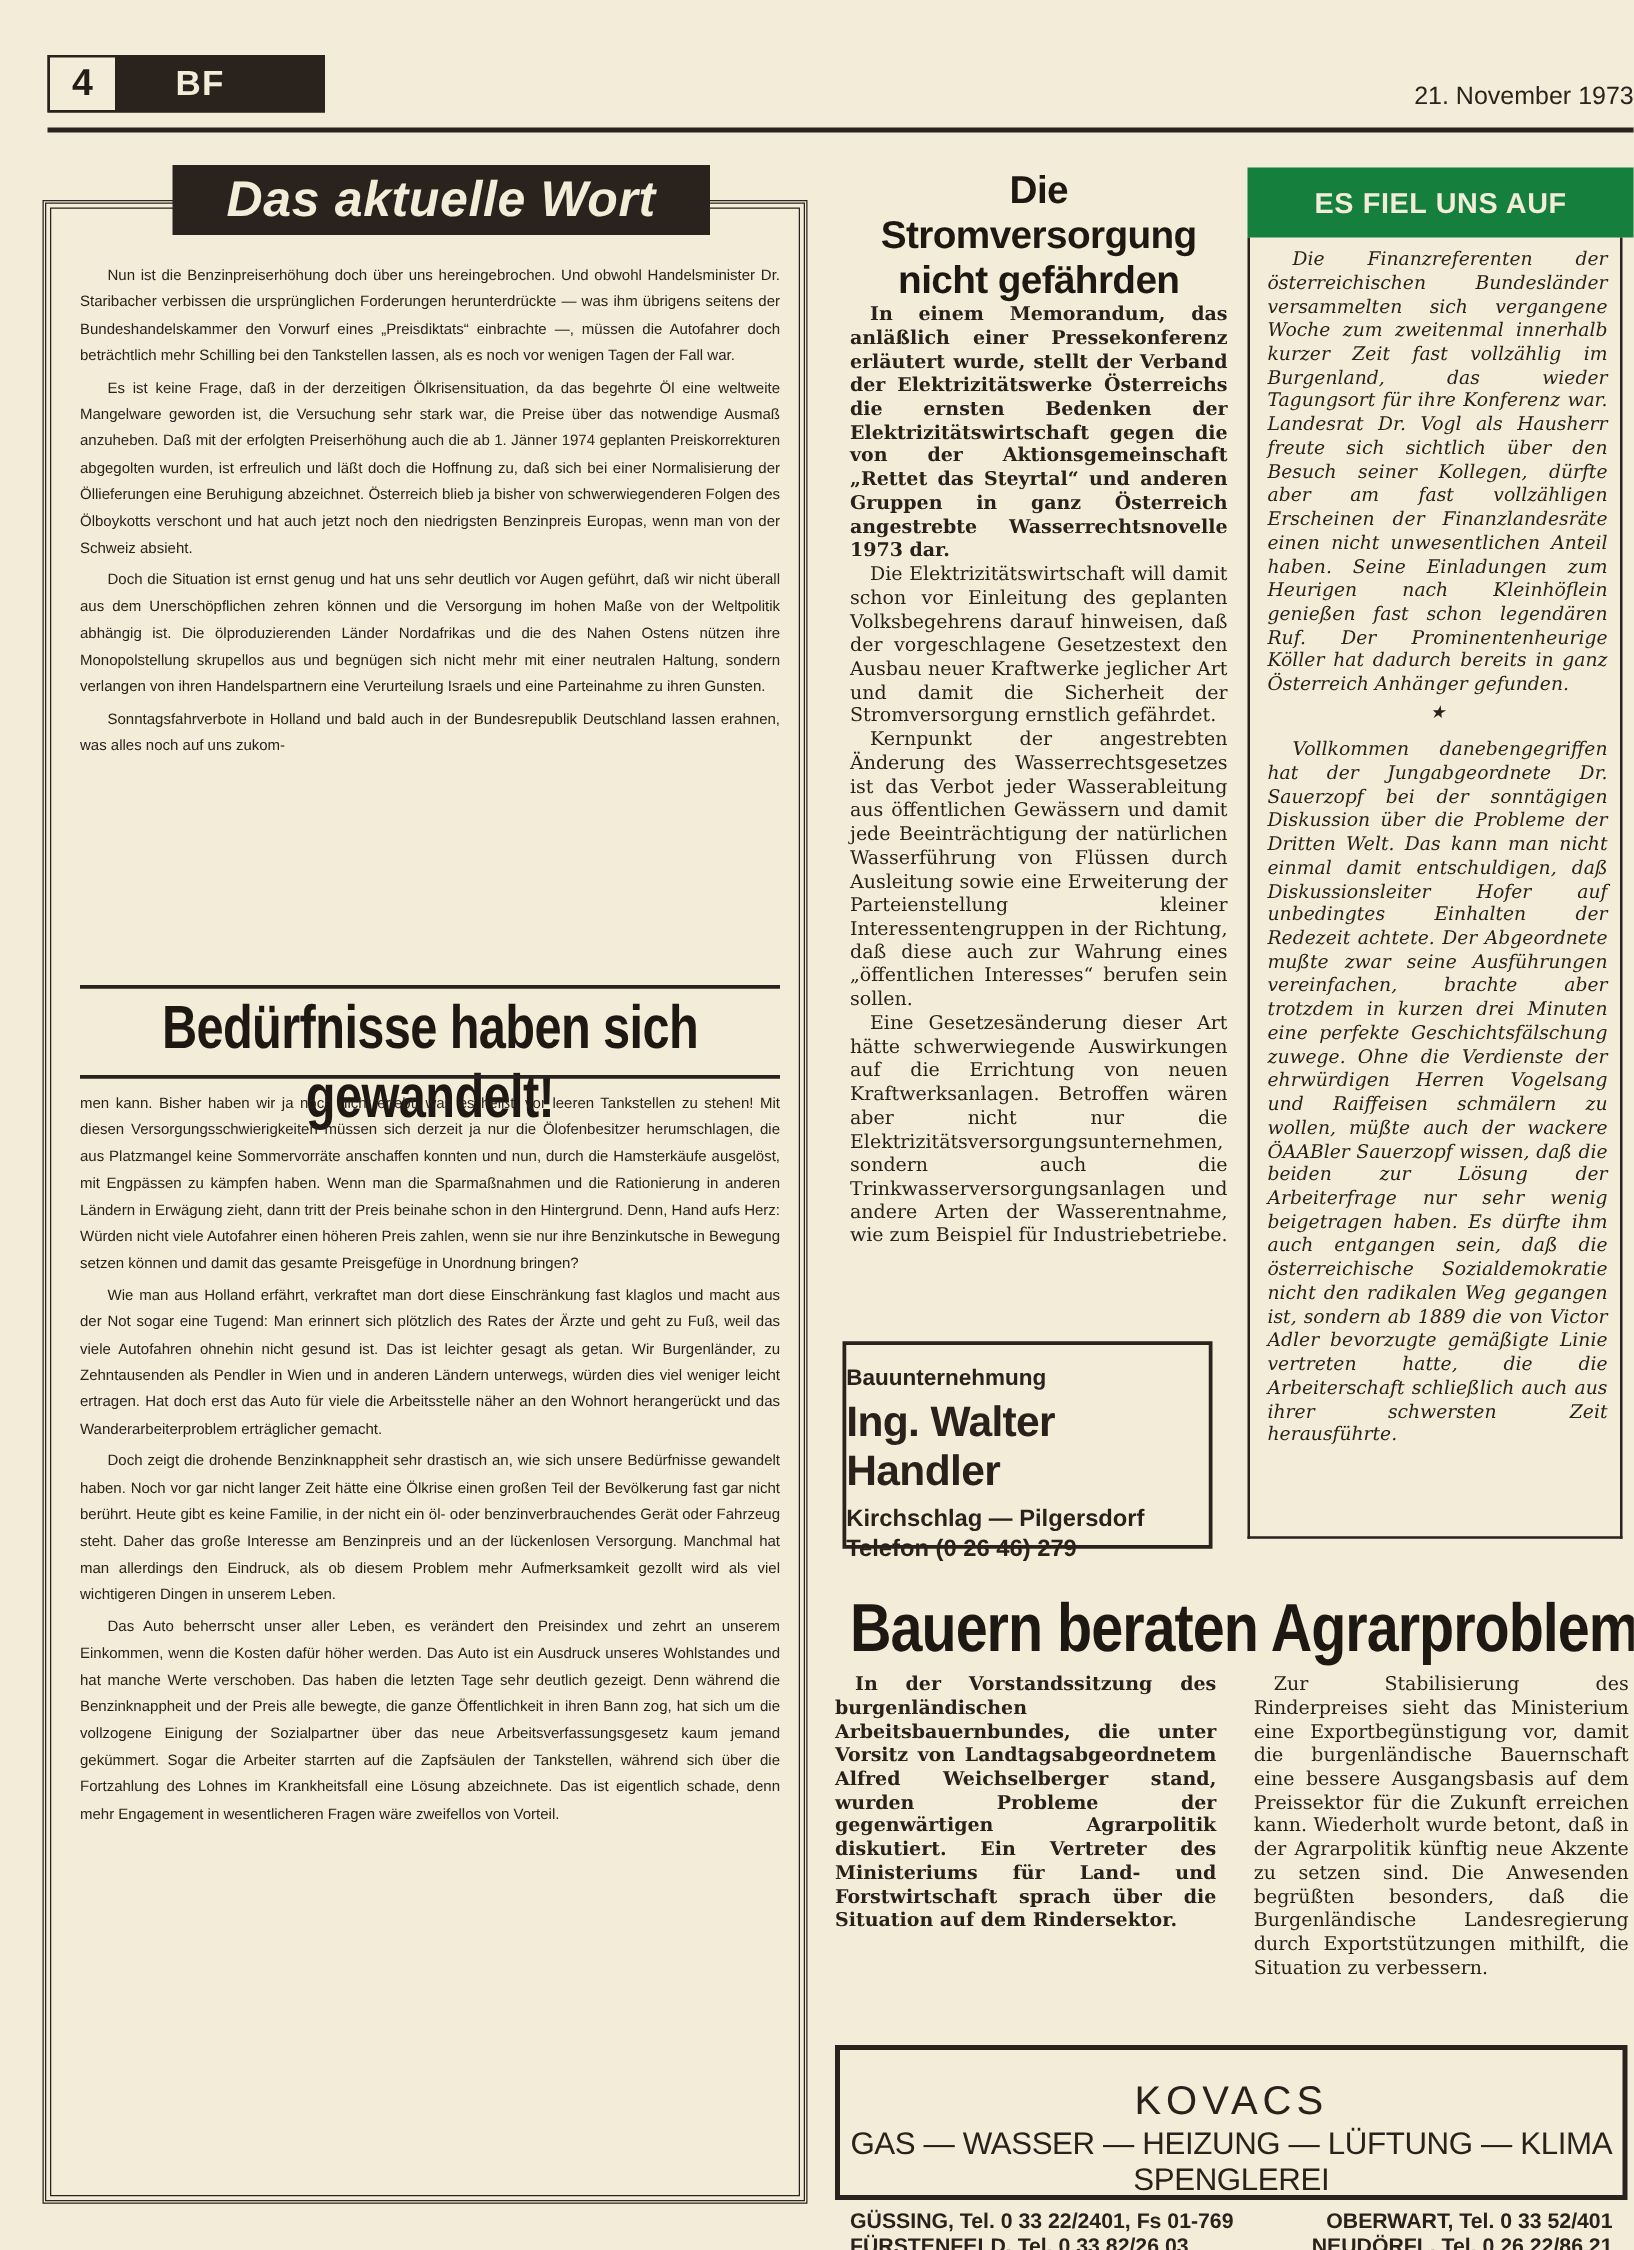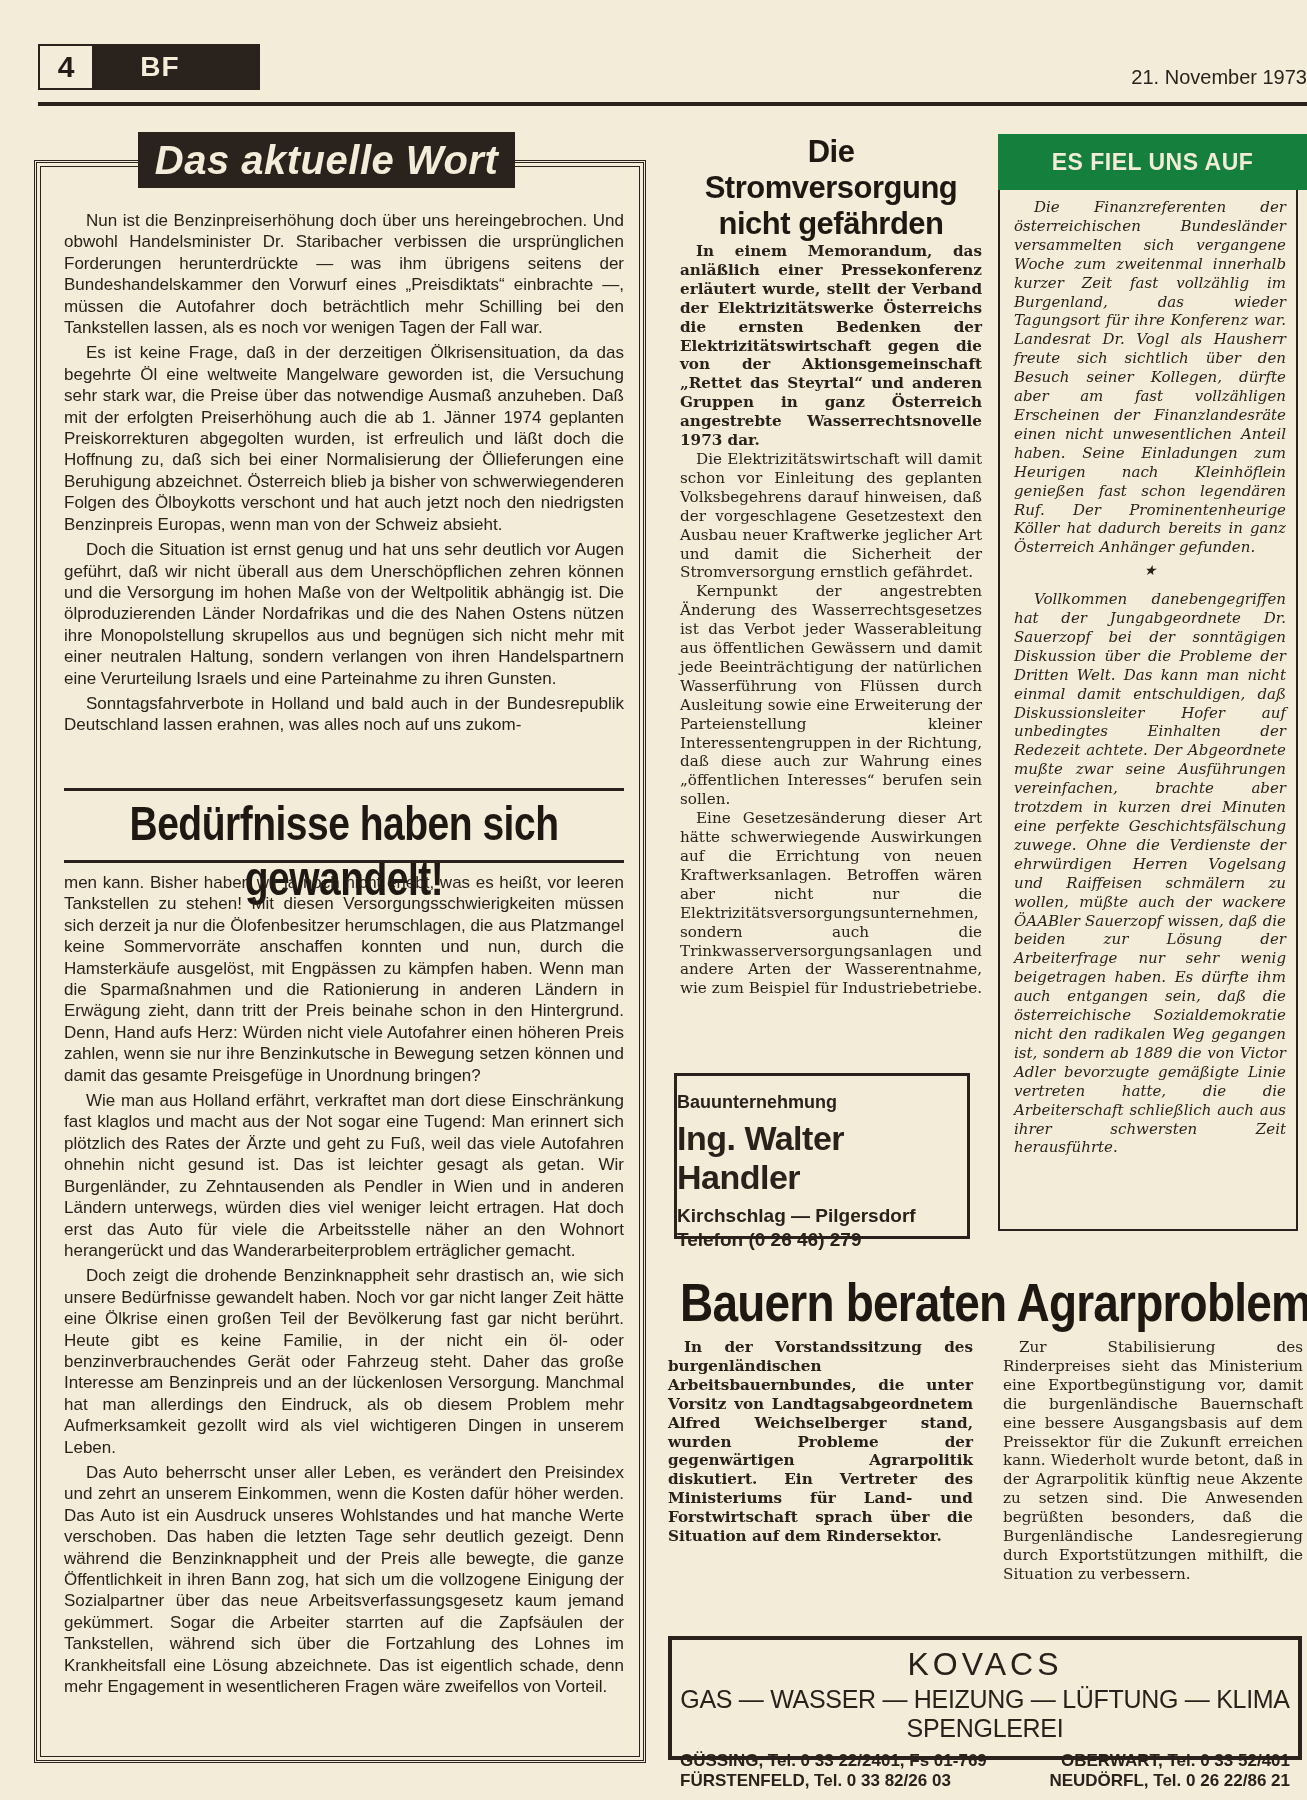--- a/index.html
+++ b/index.html
@@ -19,26 +19,26 @@
   #paper-code { flex: 1; display: flex; align-items: center; justify-content: center; padding-right: 30px;
     font-family: "Liberation Sans", sans-serif; font-weight: bold; font-size: 28px; color: #f3ecd9; letter-spacing: 1px; }
   #issue-date { position: absolute; right: 0; top: 22px; font-family: "Liberation Sans", sans-serif;
     font-size: 20px; color: #2a221c; white-space: nowrap; }
   #masthead-rule { position: absolute; left: 0; top: 58px; width: 1269px; height: 4px; background: #2a221c; }
 
   
   #editorial { position: absolute; left: 34px; top: 160px; width: 612px; height: 1603px; }
   .frame-outer { position: absolute; inset: 0; border: 3px double #2a221c; }
   .frame-inner { position: absolute; inset: 6px; border: 1px solid #2a221c; }
-  #editorial-heading-box { position: absolute; left: 104px; top: -28px; width: 377px; height: 56px;
+  #editorial-heading-box { position: absolute; left: 104px; top: -28px; width: 430px; height: 56px;
     background: #2a221c; display: flex; align-items: center; justify-content: center; }
   #editorial-heading { font-family: "Liberation Sans", sans-serif; font-style: italic; font-weight: bold;
     font-size: 40px; color: #f3ecd9; letter-spacing: 0.5px; }
   .ed-text { position: absolute; left: 30px; width: 560px; font-family: "Liberation Sans", sans-serif;
-    font-size: 17px; line-height: 21.4px; text-align: justify; color: #2a211b; }
+    font-size: 12px; line-height: 21.4px; text-align: justify; color: #2a211b; }
   .ed-text p { margin: 0 0 4px 0; text-indent: 22px; }
   .ed-text p.noindent { text-indent: 0; }
   #ed-part1 { top: 50px; }
   #ed-sub-rule-top { position: absolute; left: 30px; width: 560px; top: 628px; height: 3px; background: #2a221c; }
   #ed-subheading { position: absolute; left: 30px; width: 560px; top: 636px; text-align: center;
     font-family: "Liberation Sans", sans-serif; font-weight: bold; font-size: 39px; letter-spacing: -0.5px;
     transform: scaleY(1.25); transform-origin: top center; color: #1e1813; }
   #ed-sub-rule-bottom { position: absolute; left: 30px; width: 560px; top: 700px; height: 3px; background: #2a221c; }
   #ed-part2 { top: 712px; }
 
@@ -74,21 +74,21 @@
   #bauern-headline { position: absolute; left: 680px; top: 1270px; width: 620px; font-family: "Liberation Sans", sans-serif;
     font-weight: bold; font-size: 46px; letter-spacing: -0.8px; color: #1e1813; white-space: nowrap;
     transform: scaleY(1.18); transform-origin: top left; }
   #bauern-left { position: absolute; left: 668px; top: 1338px; width: 305px; }
   #bauern-left .col-text { font-weight: bold; }
   #bauern-right { position: absolute; left: 1003px; top: 1338px; width: 300px; }
 
   
   #ad-kovacs { position: absolute; left: 668px; top: 1636px; width: 634px; height: 124px;
     border: 4px solid #2a221c; box-sizing: border-box; }
-  #kovacs-name { text-align: center; font-family: "Liberation Sans", sans-serif; font-size: 32px; letter-spacing: 4px; margin-top: 6px; }
+  #kovacs-name { text-align: center; font-family: "Liberation Sans", sans-serif; font-size: 32px; letter-spacing: 4px; margin-top: 22px; }
   #kovacs-services { text-align: center; font-family: "Liberation Sans", sans-serif; font-size: 25px; margin-top: 2px; letter-spacing: -0.3px; }
   .kovacs-row { display: flex; justify-content: space-between; padding: 0 8px; font-family: "Liberation Sans", sans-serif;
     font-weight: bold; font-size: 17px; line-height: 20px; }
   #kovacs-row-1 { margin-top: 8px; }
 </style>
 </head>
 <body>
 
 <div id="masthead">
   <div id="page-box">

